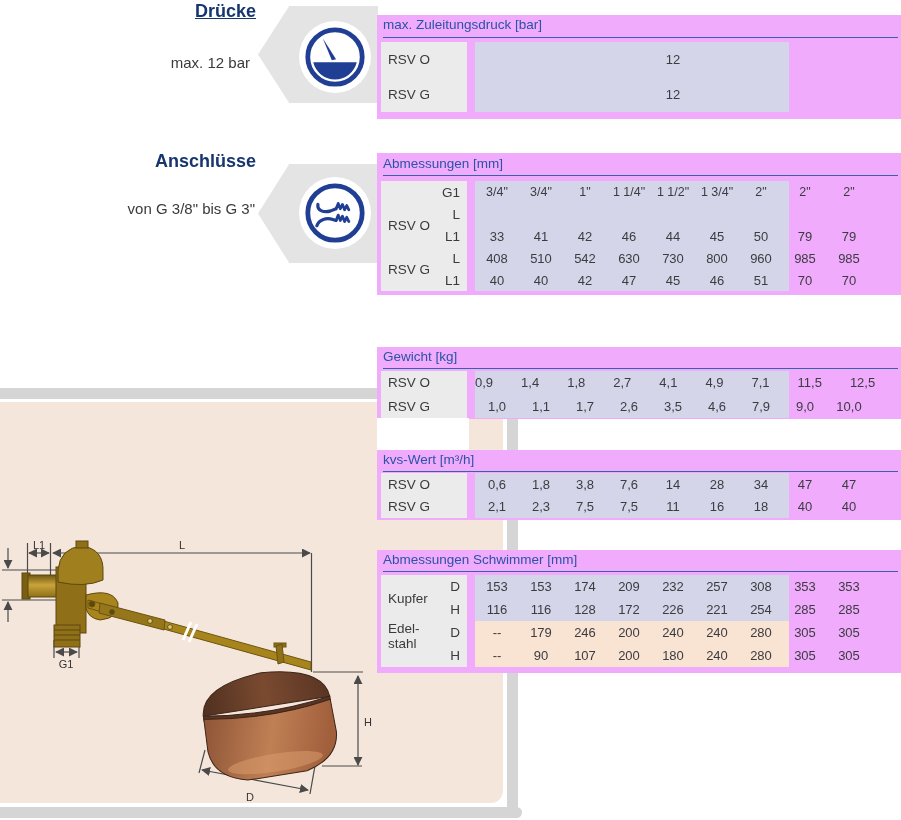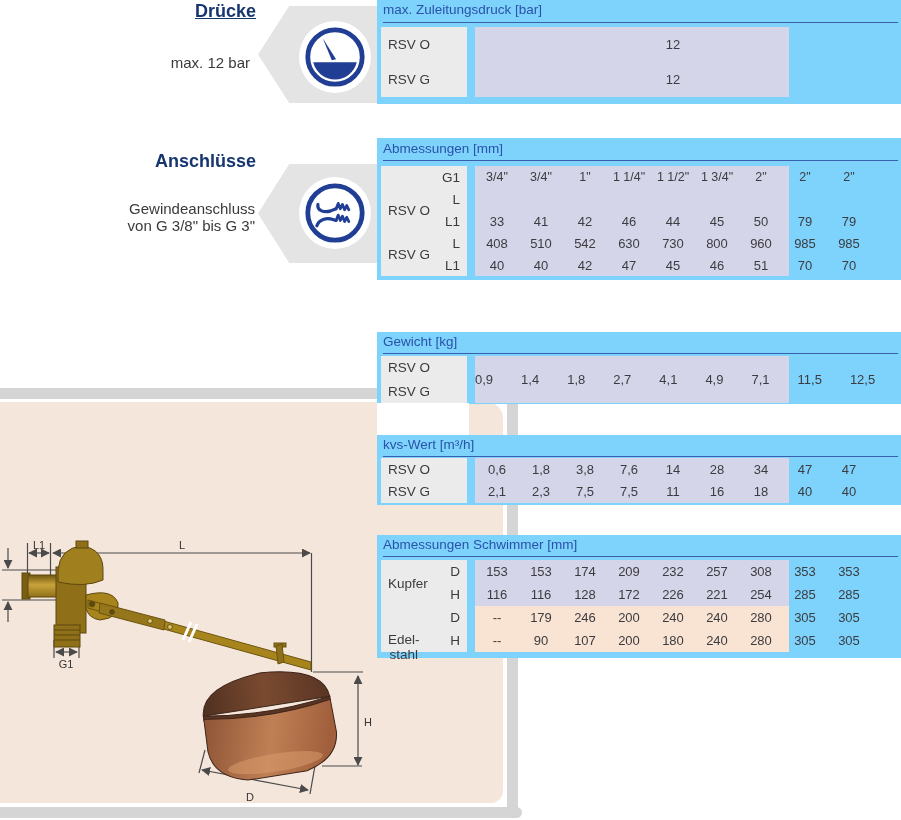--- a/index.html
+++ b/index.html
@@ -9,21 +9,21 @@
   
   .bar{background:#d5d5d5;}
   .pink-panel{background:#f5e6dc;border-radius:0 16px 12px 0;}
   
   .sec-title{font-size:18px;font-weight:bold;color:#17356f;text-align:right;}
   .sec-sub{font-size:15px;color:#3a3a3a;text-align:right;line-height:17px;}
   
   .pointer{background:#e4e4e4;clip-path:polygon(100% 0,26% 0,0 50%,26% 100%,100% 100%);}
   .icon-disc{width:72px;height:72px;border-radius:50%;background:#fff;display:flex;align-items:center;justify-content:center;}
   
-  .twrap{position:absolute;left:377px;width:524px;background:#7dd3fc;}
+  .twrap{position:absolute;left:377px;width:524px;background:#f0abfc;margin-top:15px;}
   .thead{position:absolute;left:6px;top:2px;font-size:13.5px;color:#2a52a8;white-space:nowrap;}
   .trule{position:absolute;left:6px;right:3px;border-top:1px solid #3a5fae;height:0;}
   .lc{position:absolute;left:4px;width:86px;background:#ebebeb;}
   .lc .main{position:absolute;left:7px;font-size:13.5px;display:flex;align-items:center;}
   .lc .sub{position:absolute;right:7px;font-size:13.5px;display:flex;align-items:center;}
   .datab{position:absolute;left:98px;width:314px;}
   .lav{background:#d4d5e9;}
   .pch{background:#f9e3d2;}
   .cells{position:absolute;left:0;width:396px;display:grid;grid-template-columns:repeat(9,1fr);place-items:center;font-size:13px;color:#3c3c40;}
   .t1row{position:absolute;left:0;width:396px;display:flex;align-items:center;justify-content:center;font-size:13px;color:#3c3c40;}
@@ -44,21 +44,20 @@
 <div class="abs icon-disc" style="left:299px;top:21px;">
   <svg width="64" height="64" viewBox="0 0 60 60">
     <circle cx="30" cy="30" r="25.5" fill="#ffffff" stroke="#203f94" stroke-width="4.5"></circle>
     <path d="M9.6,35 A21,21 0 0,0 50.4,35 Z" fill="#203f94"></path>
     <polygon points="27,33 18.5,12.5 31,32" fill="#203f94"></polygon>
   </svg>
 </div>
 
 <div class="abs sec-title" style="left:0;top:151px;width:256px;">Anschlüsse</div>
 <div class="abs sec-sub" style="left:0;top:200px;width:255px;">
-  <div>Gewindeanschluss</div>
   <div>von G 3/8" bis G 3"</div>
 </div>
 <div class="abs pointer" style="left:258px;top:164px;width:120px;height:99px;"></div>
 <div class="abs icon-disc" style="left:299px;top:177px;">
   <svg width="64" height="64" viewBox="0 0 60 60">
     <circle cx="30" cy="30" r="25.5" fill="#ffffff" stroke="#203f94" stroke-width="4.5"></circle>
     <path d="M14,22 C13,28 20,30 26,28 L31,26" fill="none" stroke="#203f94" stroke-width="3" stroke-linecap="round"></path>
     <polyline points="31,26 33,21 35,26 37,22 39,27 41,23 43,27" fill="none" stroke="#203f94" stroke-width="2.6" stroke-linejoin="round" stroke-linecap="round"></polyline>
     <path d="M13,42 C15,36 22,34 28,36 L31,37" fill="none" stroke="#203f94" stroke-width="3" stroke-linecap="round"></path>
     <polyline points="31,37 33,32 35,37 37,33 39,38 41,34 43,38" fill="none" stroke="#203f94" stroke-width="2.6" stroke-linejoin="round" stroke-linecap="round"></polyline>
@@ -139,30 +138,41 @@
 </div>
 
 <div class="twrap" style="top:332px;height:72px;">
   <div class="thead">Gewicht [kg]</div>
   <div class="trule" style="top:21px;"></div>
   <div class="lc" style="top:24px;height:47px;">
     <span class="main" style="top:0;height:23px;">RSV O</span>
     <span class="main" style="top:23px;height:24px;">RSV G</span>
   </div>
   <div class="datab lav" style="top:24px;height:47px;">
-    <div class="cells" style="top:12px;height:23px;gap:28px;">
+    <div class="cells" style="top:0;height:23px;gap:28px;">
         <span>0,9</span>
         <span>1,4</span>
         <span>1,8</span>
         <span>2,7</span>
         <span>4,1</span>
         <span>4,9</span>
         <span>7,1</span>
         <span>11,5</span>
         <span>12,5</span>
+      </div>
+    <div class="cells" style="top:23px;height:24px;">
+        <span>1,0</span>
+        <span>1,1</span>
+        <span>1,7</span>
+        <span>2,6</span>
+        <span>3,5</span>
+        <span>4,6</span>
+        <span>7,9</span>
+        <span>9,0</span>
+        <span>10,0</span>
       </div>
   </div>
   <div style="position:absolute;left:0;top:71px;width:92px;height:32px;background:#fff;"></div>
 </div>
 
 <div class="twrap" style="top:435px;height:70px;">
   <div class="thead">kvs-Wert [m³/h]</div>
   <div class="trule" style="top:21px;"></div>
   <div class="lc" style="top:23px;height:45px;">
     <span class="main" style="top:0;height:22px;">RSV O</span>
@@ -194,21 +204,21 @@
   </div>
 </div>
 
 <div class="twrap" style="top:535px;height:123px;">
   <div class="thead">Abmessungen Schwimmer [mm]</div>
   <div class="trule" style="top:21px;"></div>
   <div class="lc" style="top:25px;height:92px;">
     <span class="main" style="top:0;height:46px;">Kupfer</span>
     <span class="sub" style="top:0;height:23px;">D</span>
     <span class="sub" style="top:23px;height:23px;">H</span>
-    <span class="main twoline" style="top:64px;height:46px;text-align:center;">
+    <span class="main twoline" style="top:38px;height:46px;">
       <span>
         <span style="display:block;">Edel-</span>
         <span style="display:block;">stahl</span>
       </span>
     </span>
     <span class="sub" style="top:46px;height:23px;">D</span>
     <span class="sub" style="top:69px;height:23px;">H</span>
   </div>
   <div class="datab lav" style="top:25px;height:46px;">
     <div class="cells" style="top:0;height:23px;">

